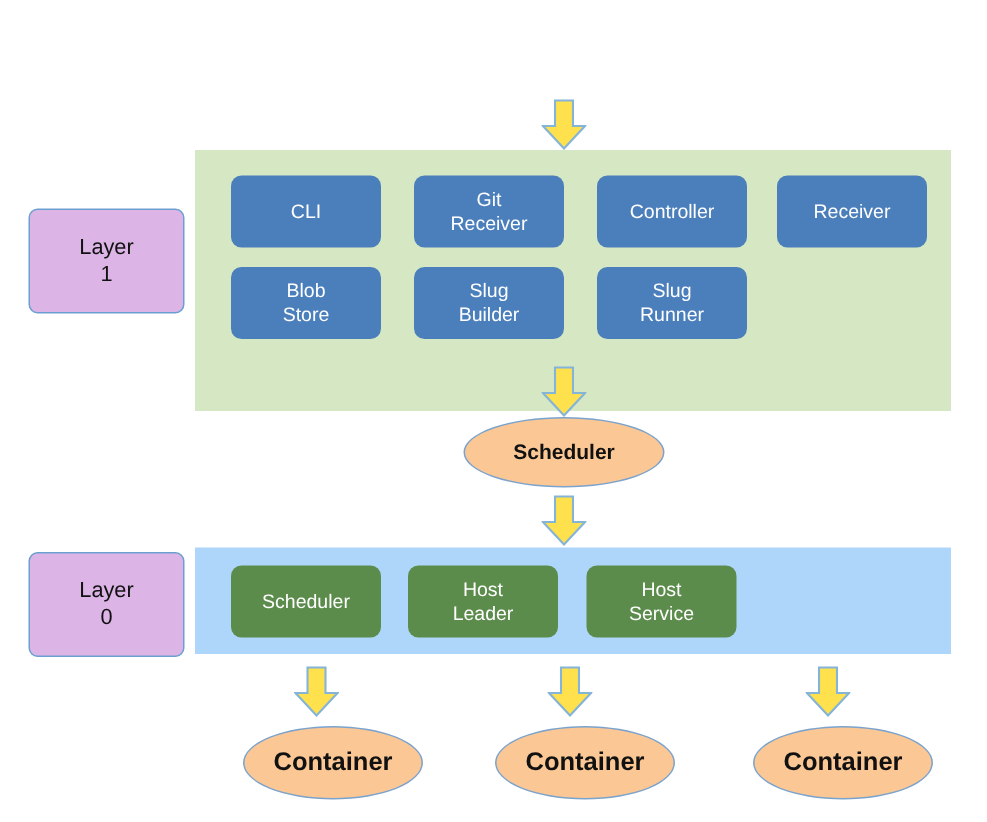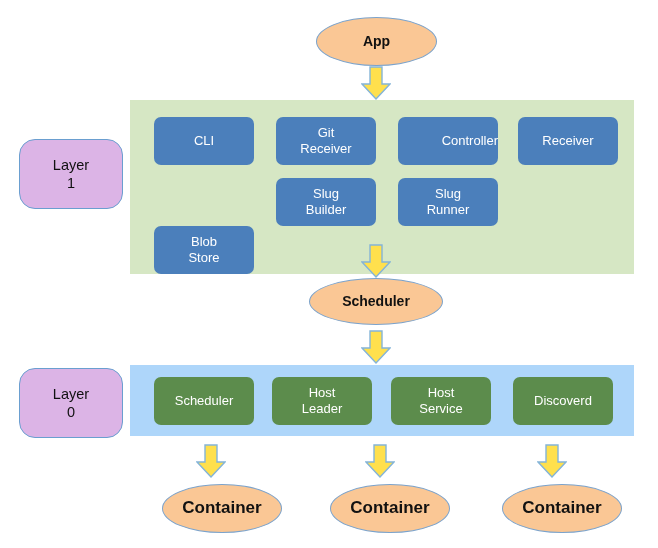--- a/index.html
+++ b/index.html
@@ -42,21 +42,21 @@
   .ellipse.c1 { left: 162px; }
   .ellipse.c2 { left: 330px; }
   .ellipse.c3 { left: 502px; }
 
   
   .layer-badge {
     position: absolute;
     box-sizing: border-box;
     background: #dcb4e6;
     border: 1.6px solid #6a9fd0;
-    border-radius: 16px;
+    border-radius: 6px;
     display: flex;
     align-items: center;
     justify-content: center;
     color: #111111;
     font-size: 14.5px;
     text-align: center;
     line-height: 1.25;
     white-space: pre-line;
   }
   .layer-badge.l1 { left: 19px;  top: 139px; width: 104px; height: 70px; }
@@ -99,51 +99,48 @@
     width: 30px;
     height: 34px;
   }
   .arrow svg { display: block; width: 100%; height: 100%; }
 </style>
 </head>
 <body>
 
 <div id="diagram">
 
-  <div class="ellipse app">
-    <span>App</span>
-  </div>
 
   <div class="arrow" style="left:361px; top:66px;">
     <svg viewBox="0 0 30 34" preserveAspectRatio="none" aria-hidden="true">
       <polygon points="9,1 21,1 21,18 29,18 15,33 1,18 9,18" fill="#ffe04d" stroke="#84b4d8" stroke-width="1.4"></polygon>
     </svg>
   </div>
 
   <div class="layer-badge l1">
     <span>Layer
 1</span>
   </div>
 
   <div class="panel layer1">
     <div class="svc blue" style="left:24px;  top:17px; width:100px; height:48px;">
       <span>CLI</span>
     </div>
     <div class="svc blue" style="left:146px; top:17px; width:100px; height:48px;align-items:center;">
       <span>Git
 Receiver</span>
     </div>
-    <div class="svc blue" style="left:268px; top:17px; width:100px; height:48px;justify-content:flex-end;">
+    <div class="svc blue" style="left:268px; top:17px; width:100px; height:48px;">
       <span>Controller</span>
     </div>
     <div class="svc blue" style="left:388px; top:17px; width:100px; height:48px;">
       <span>Receiver</span>
     </div>
 
-    <div class="svc blue" style="left:24px;  top:78px; width:100px; height:48px;margin-top:48px;">
+    <div class="svc blue" style="left:24px;  top:78px; width:100px; height:48px;">
       <span>Blob
 Store</span>
     </div>
     <div class="svc blue" style="left:146px; top:78px; width:100px; height:48px;">
       <span>Slug
 Builder</span>
     </div>
     <div class="svc blue" style="left:268px; top:78px; width:100px; height:48px;">
       <span>Slug
 Runner</span>
@@ -176,23 +173,20 @@
       <span>Scheduler</span>
     </div>
     <div class="svc green" style="left:142px; top:12px; width:100px; height:48px;">
       <span>Host
 Leader</span>
     </div>
     <div class="svc green" style="left:261px; top:12px; width:100px; height:48px;">
       <span>Host
 Service</span>
     </div>
-    <div class="svc green" style="left:383px; top:12px; width:100px; height:48px;">
-      <span>Discoverd</span>
-    </div>
   </div>
 
   <div class="arrow" style="left:196px; top:444px;">
     <svg viewBox="0 0 30 34" preserveAspectRatio="none" aria-hidden="true">
       <polygon points="9,1 21,1 21,18 29,18 15,33 1,18 9,18" fill="#ffe04d" stroke="#84b4d8" stroke-width="1.4"></polygon>
     </svg>
   </div>
   <div class="arrow" style="left:365px; top:444px;">
     <svg viewBox="0 0 30 34" preserveAspectRatio="none" aria-hidden="true">
       <polygon points="9,1 21,1 21,18 29,18 15,33 1,18 9,18" fill="#ffe04d" stroke="#84b4d8" stroke-width="1.4"></polygon>

